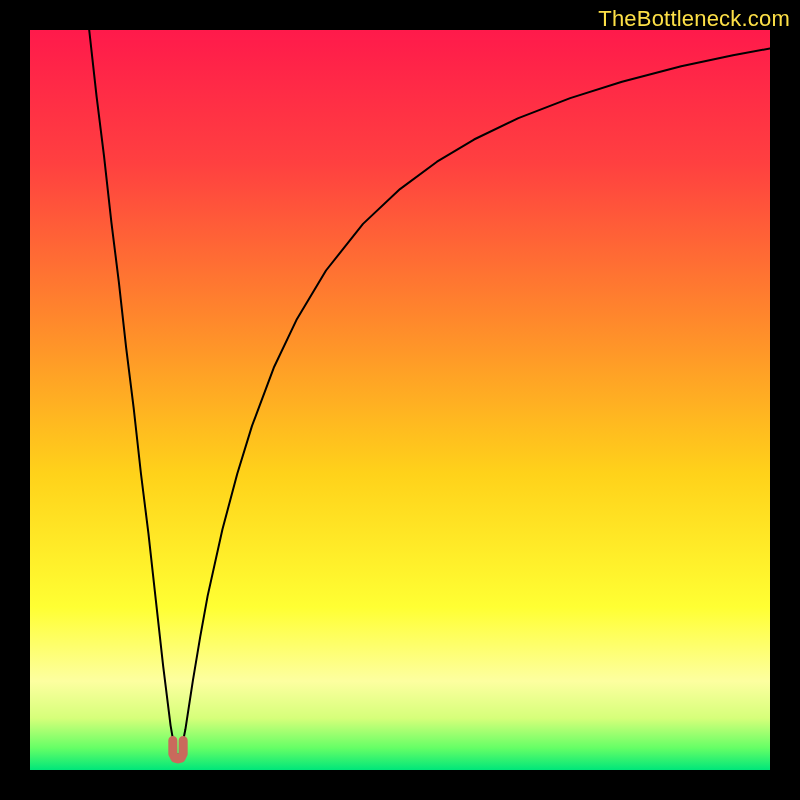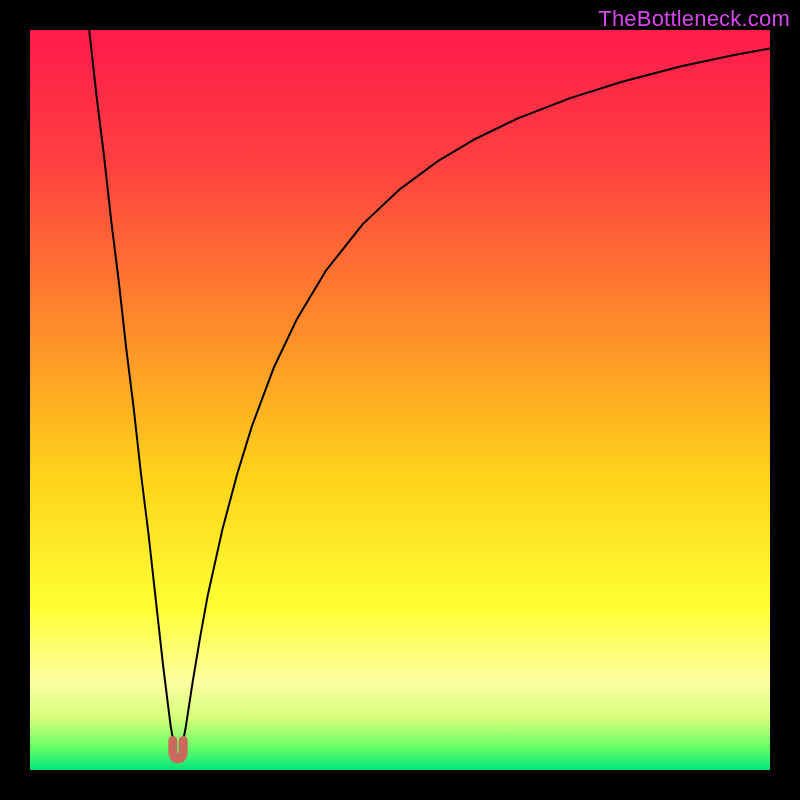--- a/index.html
+++ b/index.html
@@ -22,21 +22,21 @@
     left: 30px;
     top: 30px;
     width: 740px;
     height: 740px;
     overflow: hidden;
   }
   .watermark {
     position: absolute;
     top: 6px;
     right: 10px;
-    color: #d946ef;
+    color: #fde047;
     font-size: 22px;
     font-weight: 500;
     letter-spacing: 0.2px;
     user-select: none;
   }
   svg {
     display: block;
   }
 </style>
 </head>

